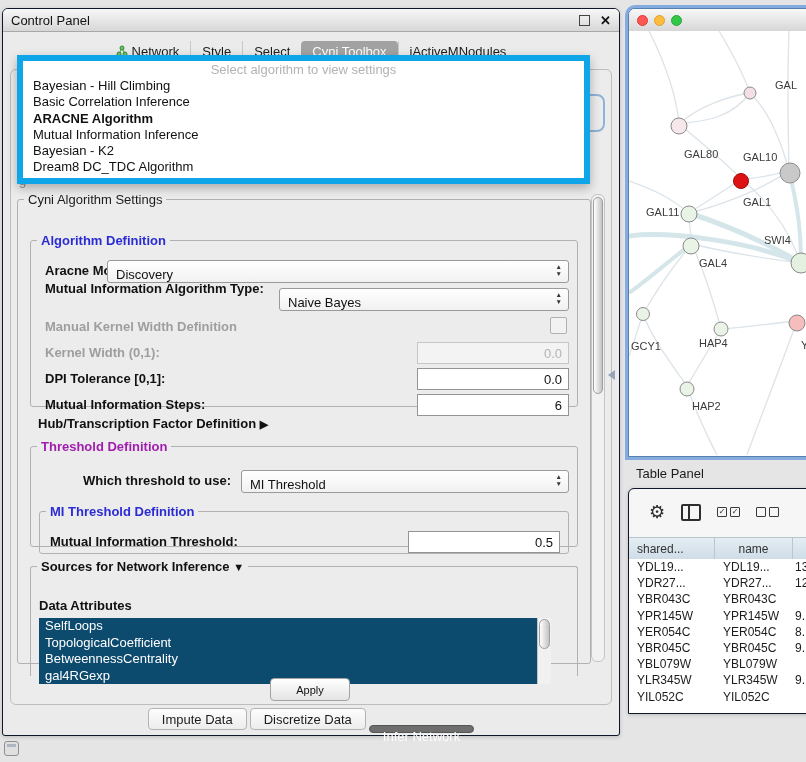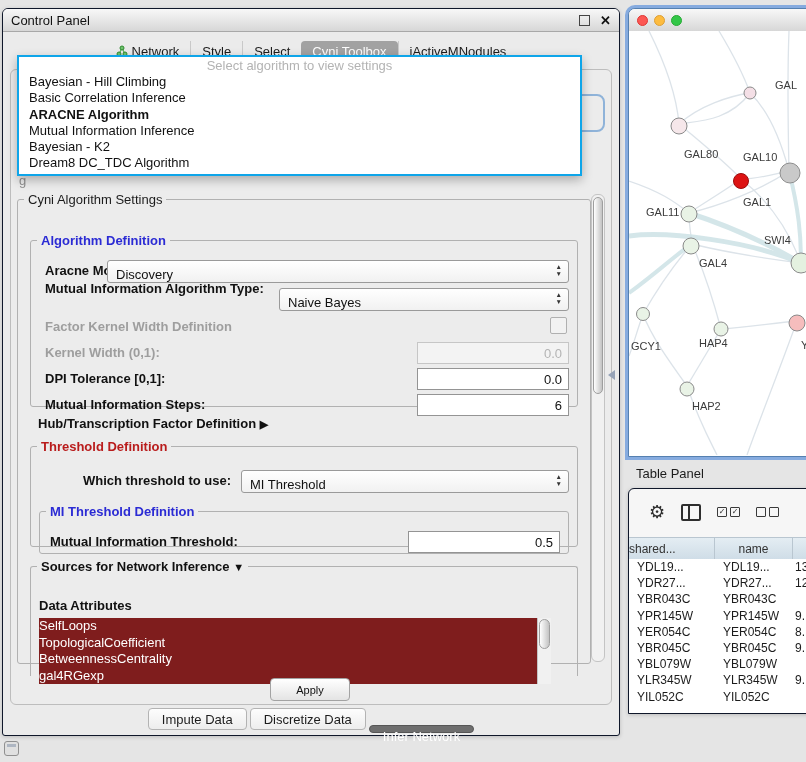--- a/index.html
+++ b/index.html
@@ -21,38 +21,38 @@
   .bottom-tabbar{position:absolute;left:0;right:0;top:699px;height:22px;display:flex;justify-content:center;gap:3px;font-size:13px;}
   .btab{padding:3px 13px;border:1px solid #b3b3b3;border-radius:4px;background:linear-gradient(#fdfdfd,#ededed);color:#1c1c1c;white-space:nowrap;}
   .btab.selected{background:#6e6e6e;border-color:#565656;color:#fff;margin-top:17px;}
 
   
   .content-panel{position:absolute;left:7px;top:60px;width:600px;height:634px;border:1px solid #bdbdbd;border-radius:6px;background:#ececec;}
 
   fieldset{position:absolute;border:1px solid #b1b1b1;border-radius:3px;margin:0;padding:0;background:transparent;}
   legend{font-size:13px;padding:0 4px;margin-left:6px;color:#1c1c1c;white-space:nowrap;}
   legend.blue{color:#2b2bd4;font-weight:bold;}
-  legend.green{color:#b91c1c;font-weight:bold;}
+  legend.green{color:#a21caf;font-weight:bold;}
   legend.bold{font-weight:bold;color:#111;}
 
   .label{position:absolute;font-size:13px;font-weight:bold;color:#111;white-space:nowrap;}
   .label.disabled{color:#9e9e9e;}
   .textbox{position:absolute;height:20px;border:1px solid #949494;background:#fff;font-size:13px;display:flex;align-items:center;justify-content:flex-end;padding:0 6px;color:#111;}
   .textbox.disabled{background:#f3f3f3;border-color:#c6c6c6;color:#b4b4b4;}
   .combo{position:absolute;height:21px;border:1px solid #9a9a9a;border-radius:3px;background:linear-gradient(#ffffff,#f1f1f1);font-size:13px;display:flex;align-items:flex-end;padding:0 24px 0 8px;color:#111;white-space:nowrap;}
   .combo .arrows{position:absolute;right:6px;top:3px;display:flex;flex-direction:column;align-items:center;}
   .combo .arrows span{font-size:6.5px;line-height:6.5px;color:#333;}
   .checkbox{position:absolute;width:15px;height:15px;border:1px solid #b0b0b0;background:#f2f2f2;border-radius:2px;}
   .expander-arrow{font-size:11px;color:#111;}
 
   .scrollbar-v{position:absolute;background:#f1f1f1;border:1px solid #c4c4c4;border-radius:6px;}
   .scroll-thumb{position:absolute;left:1px;right:1px;background:linear-gradient(90deg,#ffffff,#c3c3c3);border:1px solid #9e9e9e;border-radius:6px;}
 
   .attr-list{position:absolute;background:#fff;overflow:hidden;}
-  .attr-item{height:16.5px;line-height:16.5px;background:#7f1d1d;color:#fff;font-size:13px;width:calc(100% - 13px);box-sizing:border-box;white-space:nowrap;}
+  .attr-item{height:16.5px;line-height:16.5px;background:#0c4a6e;color:#fff;font-size:13px;padding-left:6px;width:calc(100% - 13px);box-sizing:border-box;white-space:nowrap;}
   .attr-list .scrollbar-v{top:0;right:0;bottom:0;width:13px;border-radius:0;border-width:0 0 0 1px;}
 
   .apply-btn{position:absolute;height:21px;border:1px solid #a3a3a3;border-radius:4px;background:linear-gradient(#ffffff,#e4e4e4);font-size:11px;color:#111;display:flex;align-items:center;justify-content:center;}
 
   
   #network-window{left:628px;top:8px;width:185px;height:447px;background:#fff;border:1px solid #5580b0;border-radius:7px 0 0 0;box-shadow:0 0 0 3px #86abdf;}
   #network-window .titlebar{border-radius:6px 0 0 0;}
   .traffic{width:11px;height:11px;border-radius:50%;margin-right:6px;display:inline-block;box-sizing:border-box;}
   .t-red{background:#fc5753;border:1px solid #df3734;}
   .t-yellow{background:#fdbc40;border:1px solid #de9f34;}
@@ -62,27 +62,27 @@
   
   #table-title{position:absolute;left:636px;top:466px;font-size:13px;color:#1c1c1c;}
   #table-window{left:628px;top:488px;width:185px;height:224px;background:#f6f6f6;border-radius:6px 0 0 0;}
   .tp-toolbar{position:absolute;left:0;top:0;right:0;height:46px;display:flex;align-items:center;gap:16px;padding-left:20px;}
   .gear{font-size:18px;color:#2e2e2e;line-height:18px;}
   .cols-icon{width:16px;height:13px;border:2px solid #2e2e2e;border-radius:2px;position:relative;}
   .cols-icon::after{content:"";position:absolute;left:5px;top:0;bottom:0;width:2px;background:#2e2e2e;}
   .cb-pair{display:flex;gap:3px;}
   .cb{width:8px;height:8px;border:1.5px solid #3a3a3a;border-radius:1px;position:relative;font-size:8px;line-height:8px;color:#2e2e2e;text-align:center;}
   .tp-header{position:absolute;left:0;top:48px;right:0;height:21px;display:flex;background:linear-gradient(#e4edf3,#cfdde7);border-top:1px solid #b9c6d0;border-bottom:1px solid #b9c6d0;font-size:12px;color:#333;}
-  .tp-hcell{border-right:1px solid #b9c6d0;display:flex;align-items:center;box-sizing:border-box;white-space:nowrap;overflow:hidden;}
+  .tp-hcell{border-right:1px solid #b9c6d0;display:flex;align-items:center;padding-left:8px;box-sizing:border-box;white-space:nowrap;overflow:hidden;}
   .tp-rows{position:absolute;left:0;top:70px;right:0;bottom:0;background:#fff;overflow:hidden;font-size:12px;color:#1c1c1c;}
   .tp-row{display:flex;height:16.2px;align-items:center;}
   .tp-cell{padding-left:8px;box-sizing:border-box;white-space:nowrap;overflow:hidden;}
 
   
-  #algo-popup{position:absolute;left:17px;top:55px;width:561px;height:117px;background:#fff;border:2px solid #0ea5e9;box-shadow:0 4px 10px rgba(0,0,0,.28);z-index:60;font-size:13px;}
+  #algo-popup{position:absolute;left:17px;top:55px;width:561px;height:117px;background:#fff;border:6px solid #0ea5e9;box-shadow:0 4px 10px rgba(0,0,0,.28);z-index:60;font-size:13px;}
   #algo-popup .placeholder{color:#b3b3b3;text-align:center;height:16px;line-height:16px;margin-top:1px;}
   #algo-popup .opt{height:16.3px;line-height:16.3px;padding-left:10px;color:#111;white-space:nowrap;}
   #algo-popup .opt.selected{font-weight:bold;}
 
   
   #obscured-combo{position:absolute;left:550px;top:24px;width:40px;height:34px;border:2px solid #8fb3d9;border-radius:8px;}
   #obscured-text{position:absolute;left:8px;top:103px;font-size:13px;color:#8f8f8f;}
   #splitter-handle{position:absolute;left:608px;top:370px;width:0;height:0;border-top:5px solid transparent;border-bottom:5px solid transparent;border-right:7px solid #96a3b8;}
   #mini-btn{position:absolute;left:4px;top:741px;width:15px;height:15px;border:1px solid #909090;background:#e0e0e0;border-radius:3px;box-sizing:border-box;}
   #mini-btn::after{content:"";position:absolute;left:2px;top:2px;right:2px;height:3px;background:#aeb6c2;}
@@ -147,21 +147,21 @@
 
           <span class="label" style="left:14px;top:33px;">Mutual Information Algorithm Type:</span>
           <div class="combo" style="left:248px;right:8px;top:40px;">
             <span>Naive Bayes</span>
             <span class="arrows">
                 <span>▲</span>
                 <span>▼</span>
               </span>
           </div>
 
-          <span class="label disabled" style="left:14px;top:71px;">Factor Kernel Width Definition</span>
+          <span class="label disabled" style="left:14px;top:71px;">Manual Kernel Width Definition</span>
           <span class="checkbox" style="right:10px;top:69px;"></span>
 
           <span class="label disabled" style="left:14px;top:97px;">Kernel Width (0,1):</span>
           <div class="textbox disabled" style="right:8px;top:94px;width:138px;">0.0</div>
 
           <span class="label" style="left:14px;top:123px;">DPI Tolerance [0,1]:</span>
           <div class="textbox" style="right:8px;top:120px;width:138px;">0.0</div>
 
           <span class="label" style="left:14px;top:149px;">Mutual Information Steps:</span>
           <div class="textbox" style="right:8px;top:146px;width:138px;">6</div>

